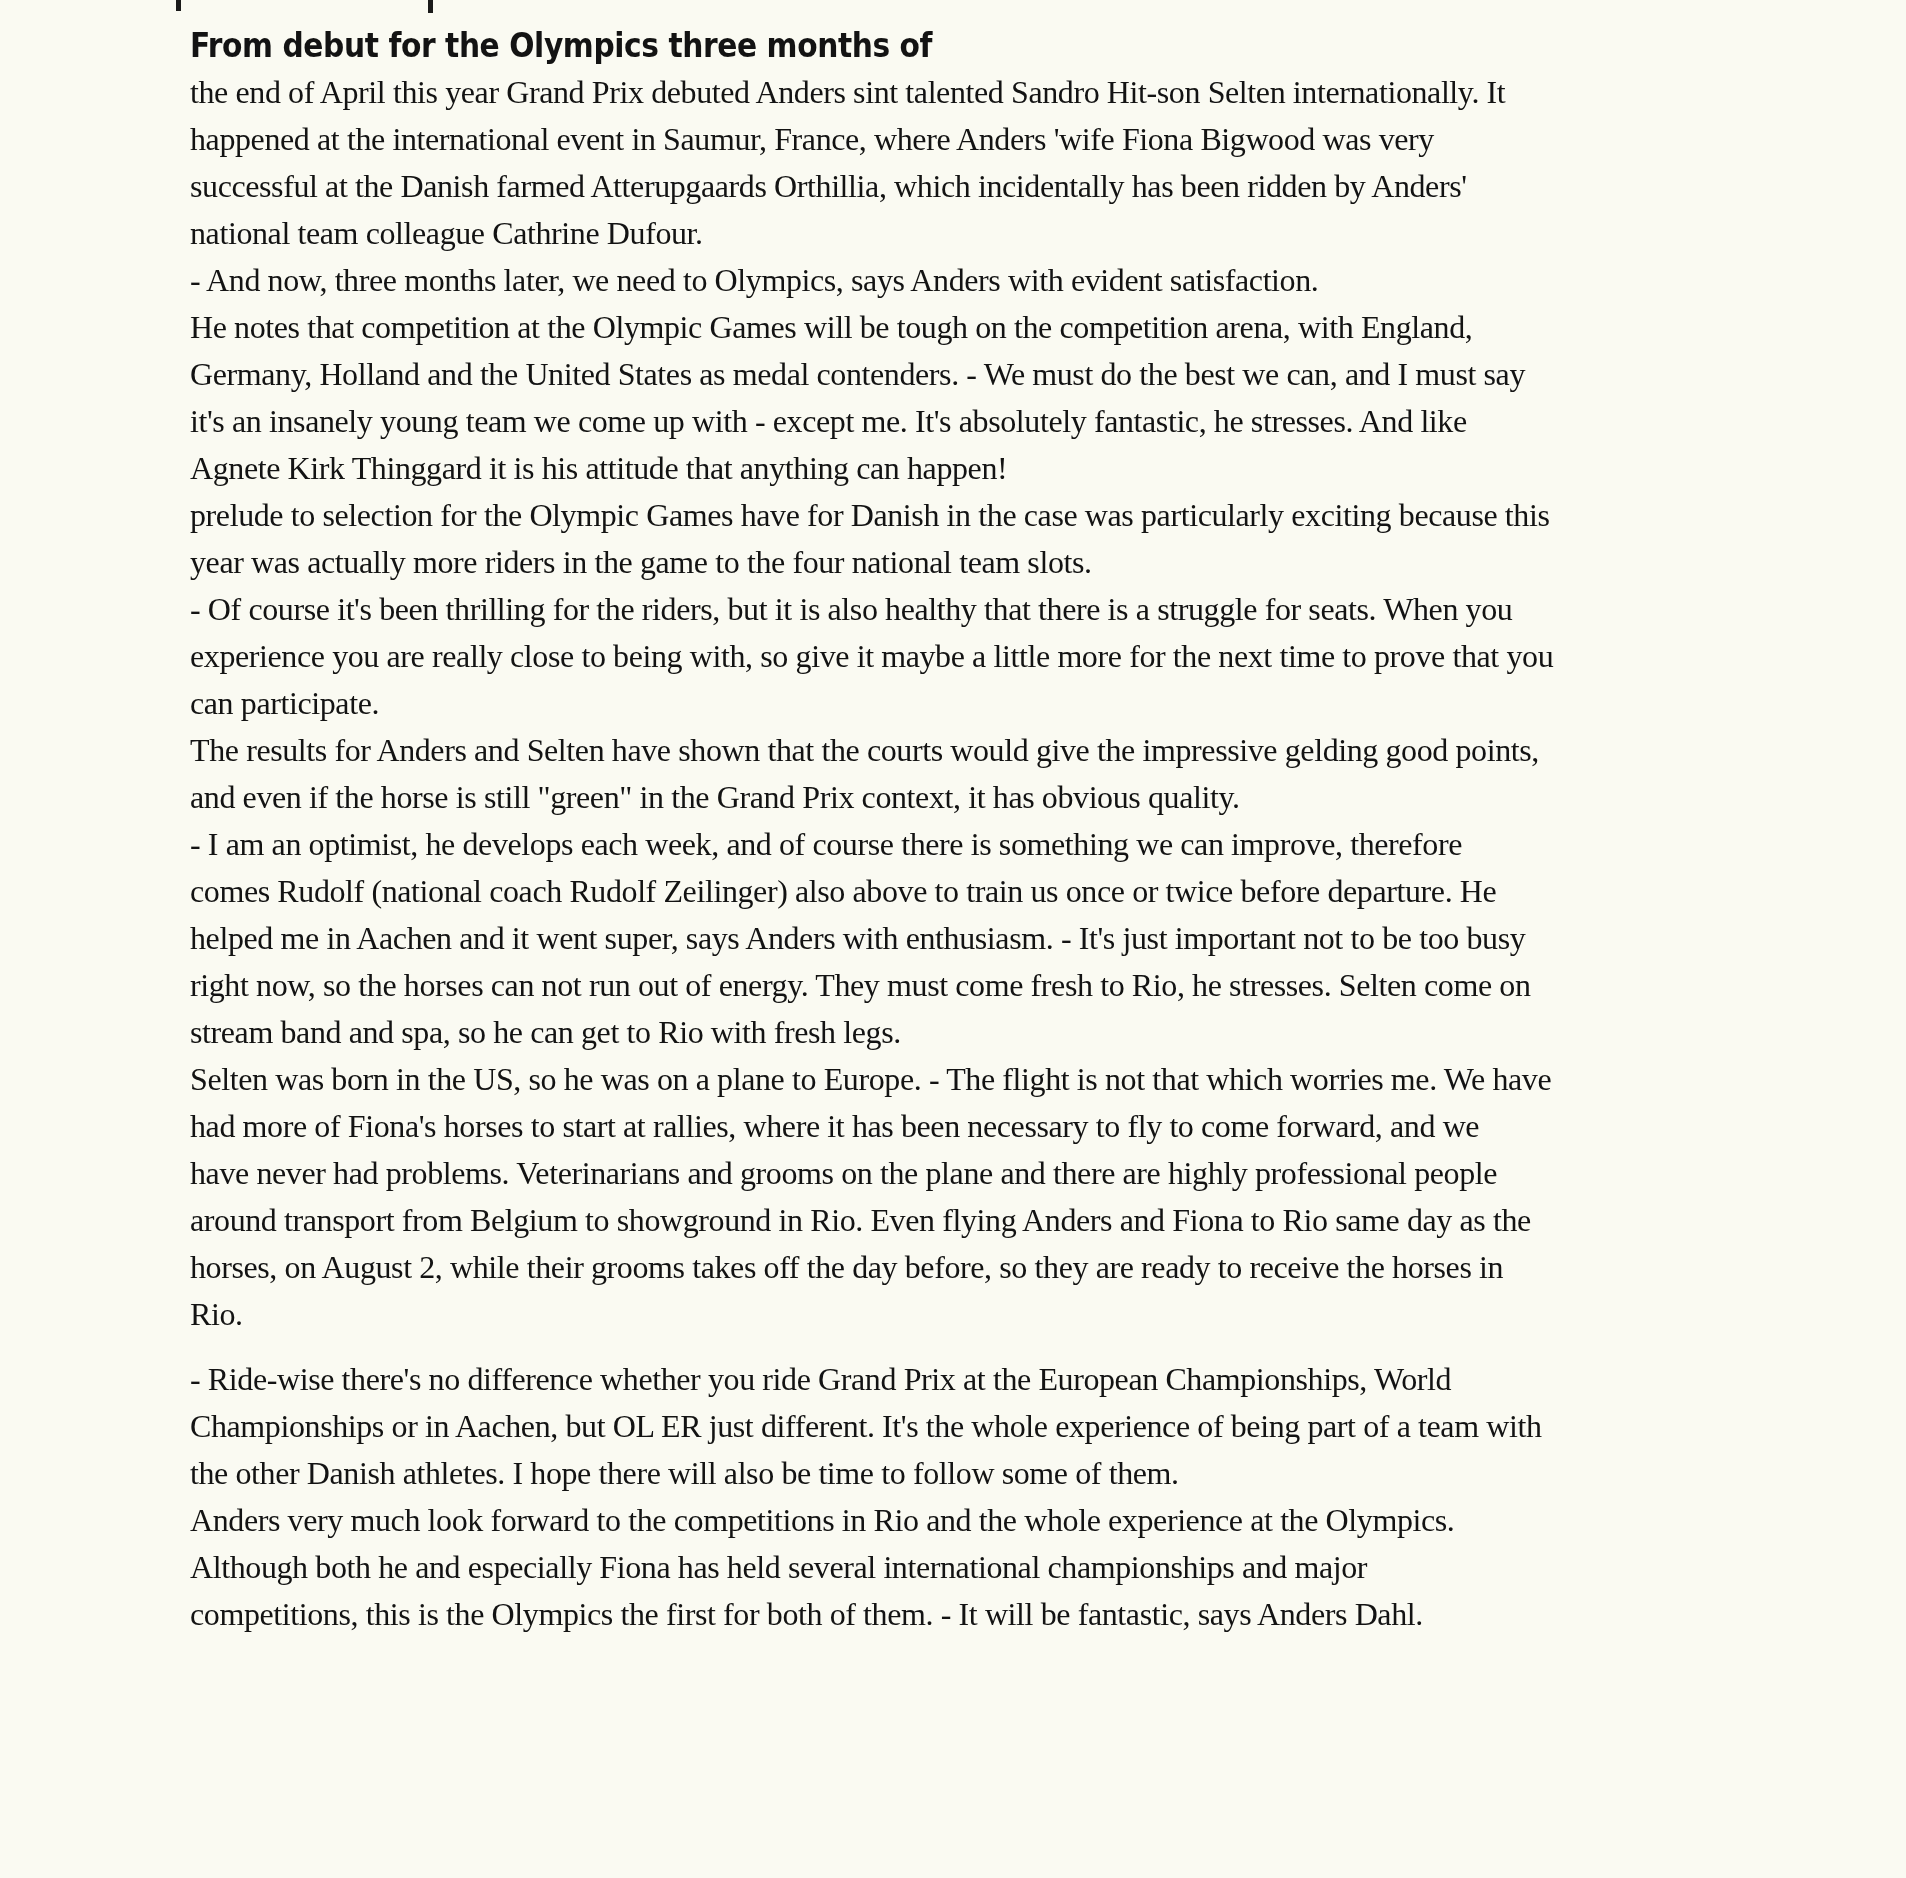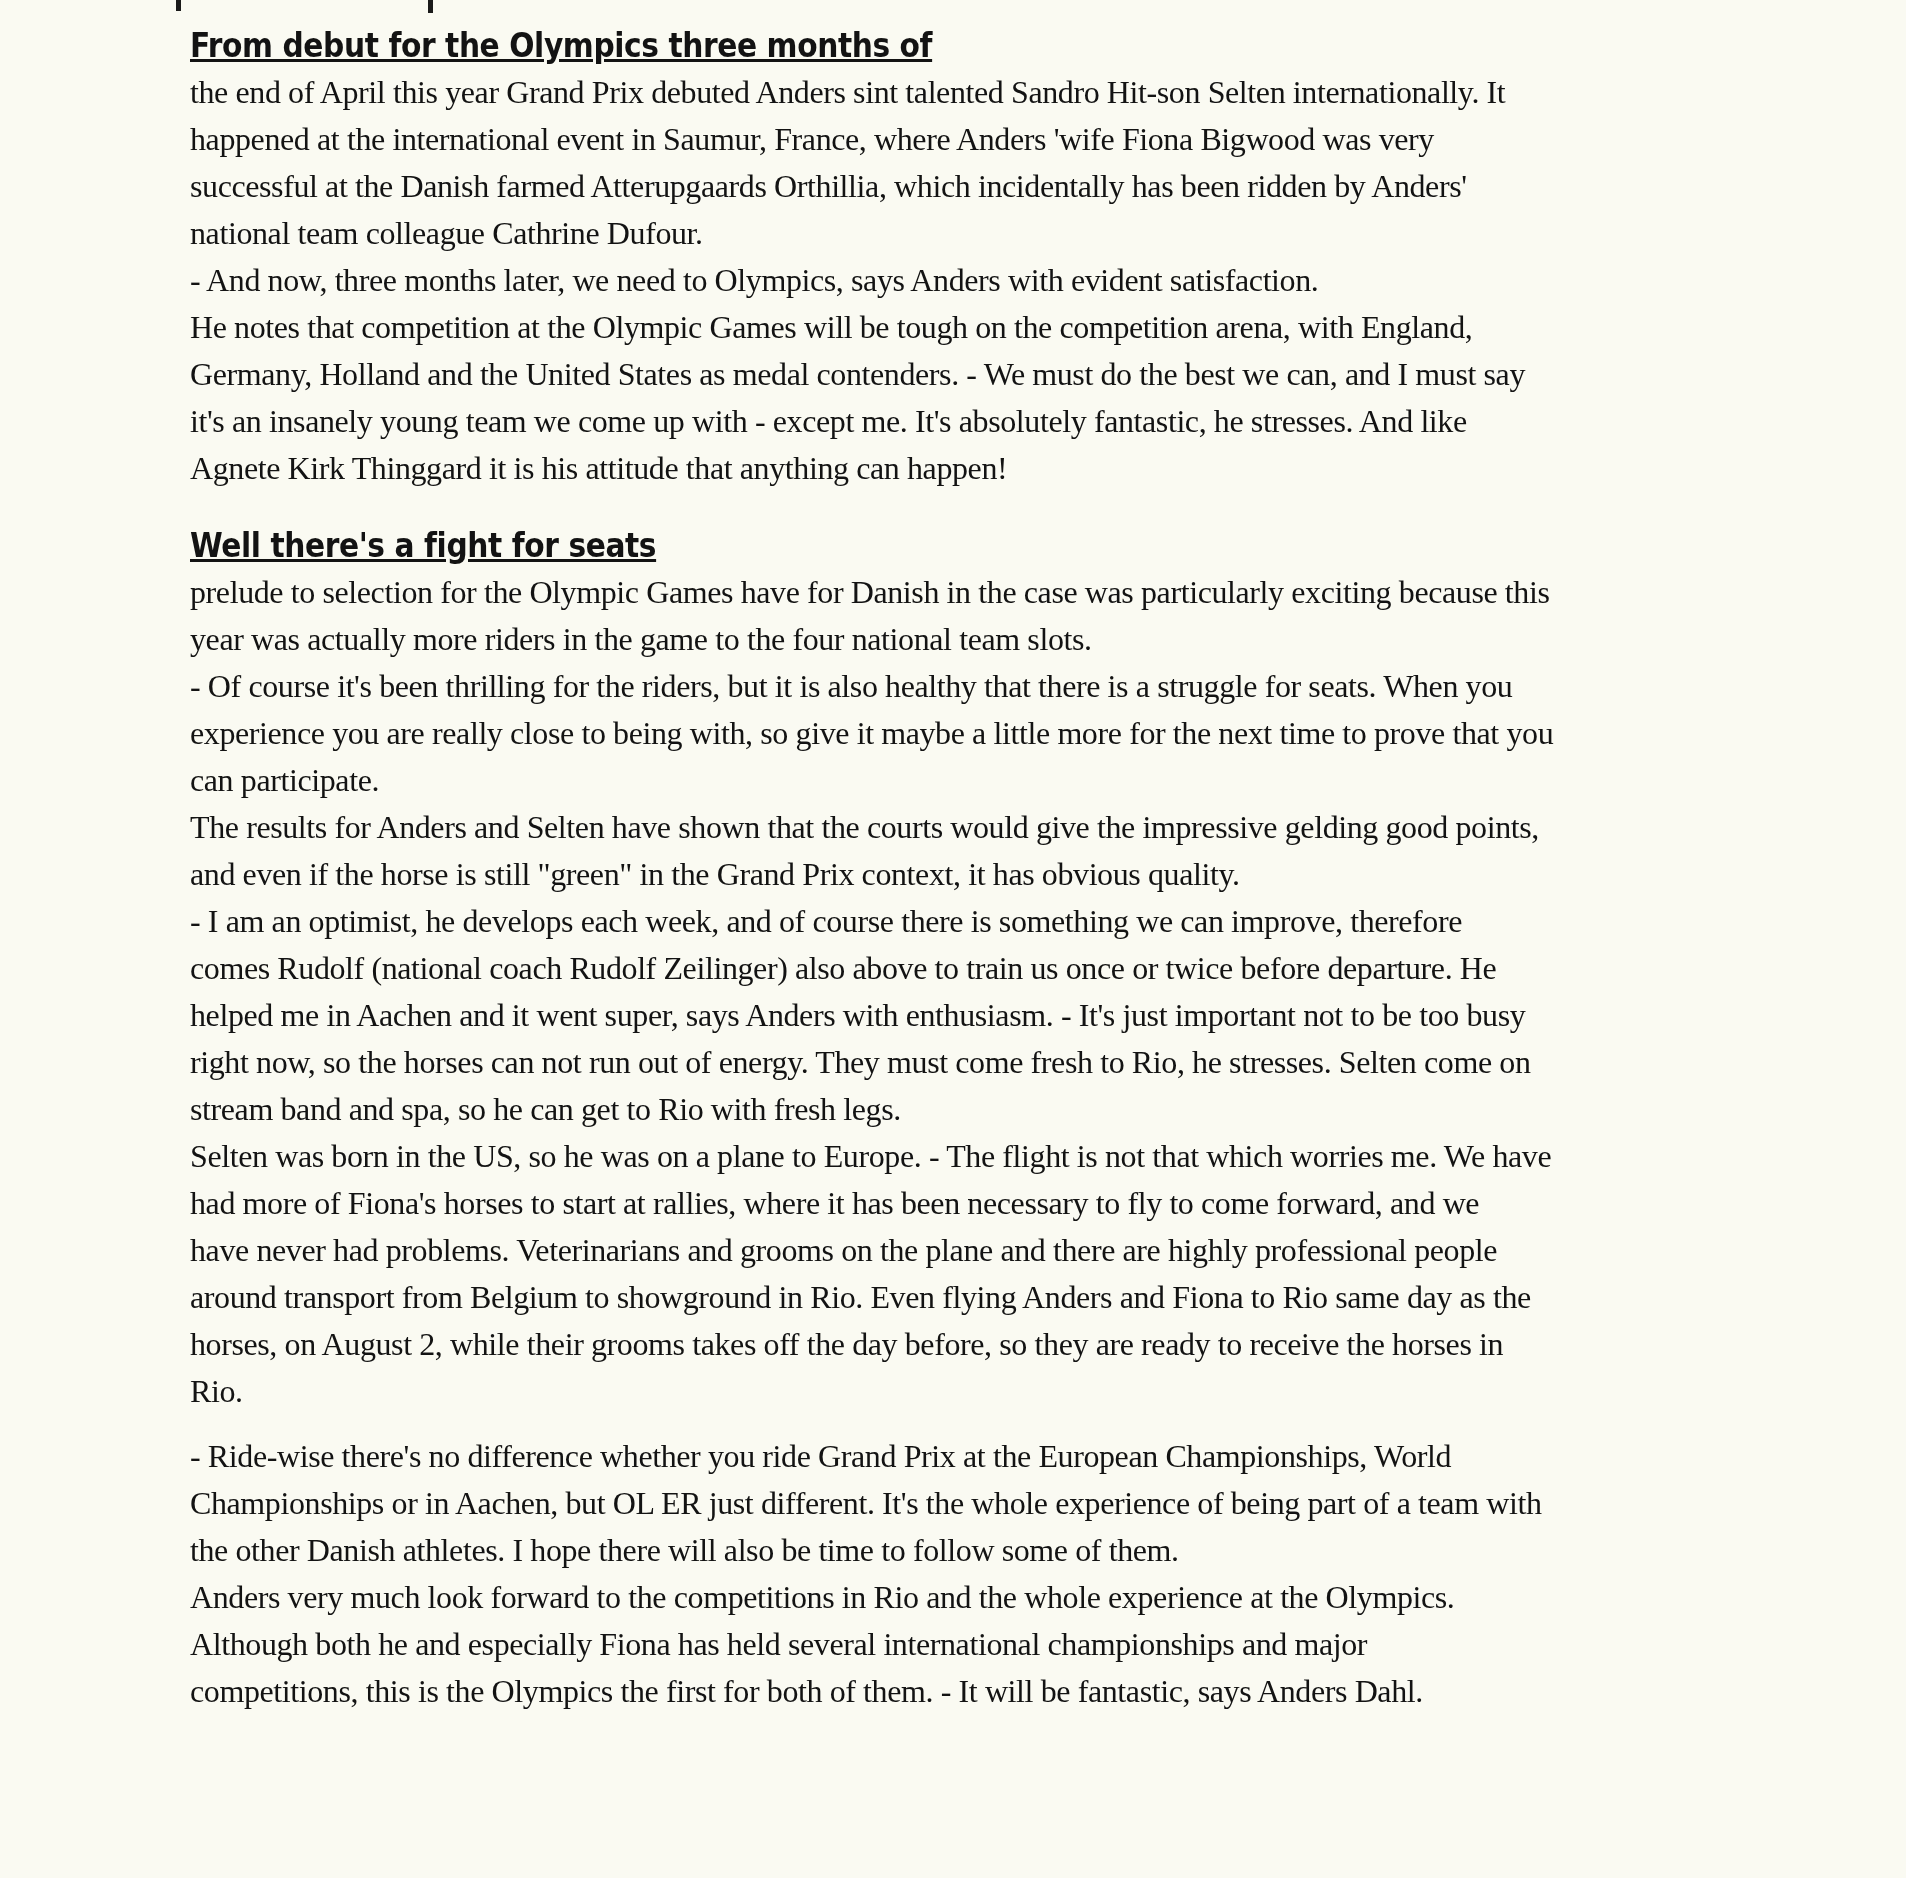--- a/index.html
+++ b/index.html
@@ -24,21 +24,20 @@
     font-family: "DejaVu Sans", "Liberation Sans", sans-serif;
     font-stretch: semi-condensed;
     letter-spacing: -0.4px;
   }
   .article h3 {
     font-size: 33px;
     line-height: 47px;
     font-weight: bold;
     margin: 30px 0 0 0;
     white-space: pre;
-    text-decoration: underline;
   }
   .article h3.first {
     margin-top: 22px;
   }
   .article h3.flight {
     margin-top: 45px;
   }
   .article p {
     font-size: 32px;
     line-height: 47px;
@@ -72,21 +71,20 @@
 successful at the Danish farmed Atterupgaards Orthillia, which incidentally has been ridden by Anders'
 national team colleague Cathrine Dufour.
 - And now, three months later, we need to Olympics, says Anders with evident satisfaction.
 He notes that competition at the Olympic Games will be tough on the competition arena, with England,
 Germany, Holland and the United States as medal contenders. - We must do the best we can, and I must say
 it's an insanely young team we come up with - except me. It's absolutely fantastic, he stresses. And like
 Agnete Kirk Thinggard it is his attitude that anything can happen!</p>
   </section>
 
   <section>
-    <h3>Well there's a fight for seats</h3>
     <p>prelude to selection for the Olympic Games have for Danish in the case was particularly exciting because this
 year was actually more riders in the game to the four national team slots.
 - Of course it's been thrilling for the riders, but it is also healthy that there is a struggle for seats. When you
 experience you are really close to being with, so give it maybe a little more for the next time to prove that you
 can participate.
 The results for Anders and Selten have shown that the courts would give the impressive gelding good points,
 and even if the horse is still "green" in the Grand Prix context, it has obvious quality.
 - I am an optimist, he develops each week, and of course there is something we can improve, therefore
 comes Rudolf (national coach Rudolf Zeilinger) also above to train us once or twice before departure. He
 helped me in Aachen and it went super, says Anders with enthusiasm. - It's just important not to be too busy

